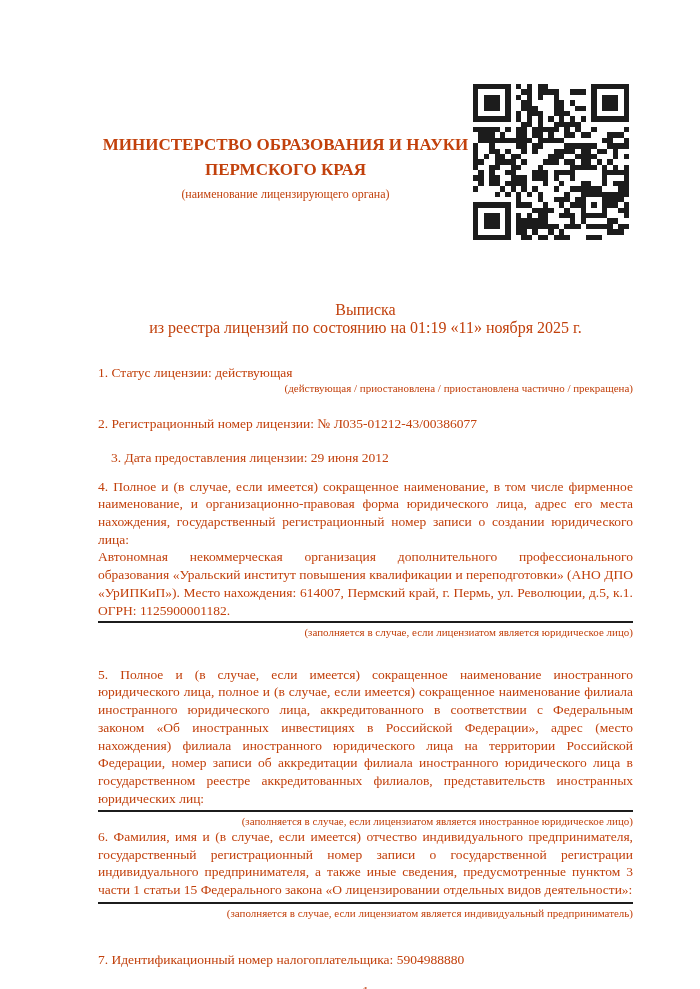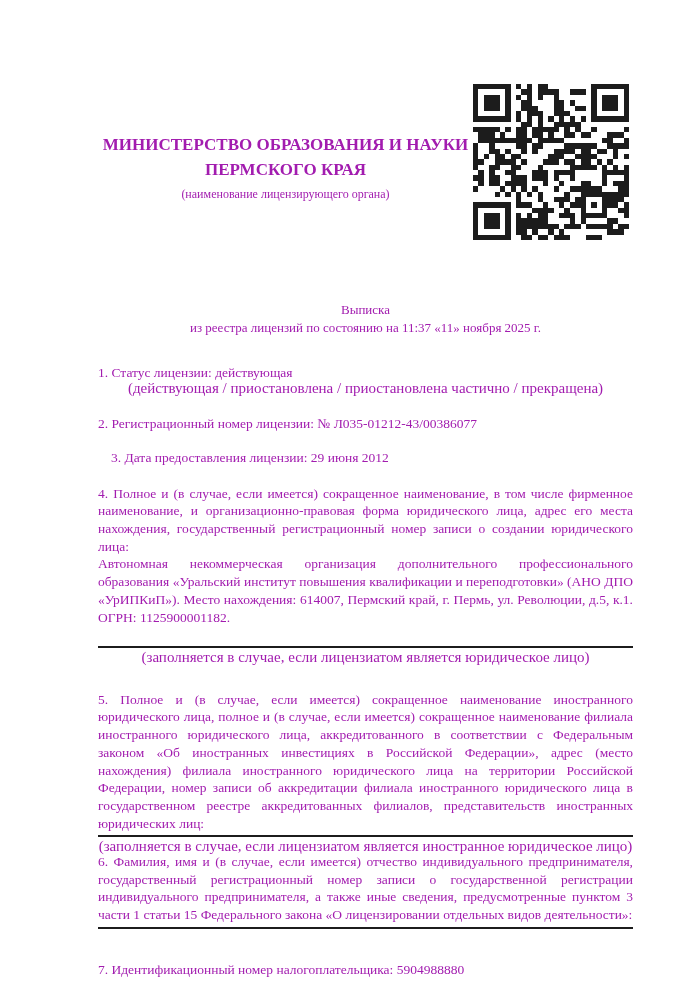--- a/index.html
+++ b/index.html
@@ -3,21 +3,21 @@
 <meta charset="utf-8">
 <style>
   * { box-sizing: border-box; }
   html, body { margin: 0; padding: 0; background: #ffffff; }
   .page {
     position: relative;
     width: 636px;
     height: 989px;
     margin: 0 auto;
     background: #ffffff;
-    color: #a21caf;
+    color: #c2410c;
     font-family: "Liberation Serif", "DejaVu Serif", serif;
     overflow: hidden;
   }
   .content {
     padding: 0 35px 0 66px;
     font-size: 13.5px;
     line-height: 17.7px;
   }
   
   .header-row {
@@ -44,38 +44,38 @@
     margin-left: auto;
     width: 156px;
     height: 156px;
     flex: 0 0 156px;
   }
   .qr-wrap svg { display: block; width: 156px; height: 156px; }
   
   .doc-title {
     margin-top: 61px;
     text-align: center;
-    font-size: 13px;
+    font-size: 16px;
     line-height: 18px;
   }
   
   .item { text-align: justify; }
   .item p { margin: 0; }
   .item-1 { margin-top: 27px; }
   .caption {
-    font-size: 15px;
+    font-size: 11px;
     line-height: 12.5px;
-    text-align: center;
+    text-align: right;
   }
   .item-2 { margin-top: 21px; }
   .item-3 { margin-top: 16px; margin-left: 13px; }
-  .item-4 { margin-top: 18px; }
+  .item-4 { margin-top: 11px; }
   .item-4 .value {
     border-bottom: 2px solid #1c1c1c;
-    padding-bottom: 20px;
+    padding-bottom: 2px;
   }
   .caption-after { margin-top: 3px; }
   .item-5 { margin-top: 27px; }
   .fill-rule {
     border: none;
     border-top: 2px solid #1c1c1c;
     margin: 3px 0 0 0;
     height: 0;
   }
   .item-6 { }
@@ -102,21 +102,21 @@
           <rect x="0" y="0" width="29" height="29" fill="#ffffff"></rect>
           <path d="M0 0h1v1h-1zM1 0h1v1h-1zM2 0h1v1h-1zM3 0h1v1h-1zM4 0h1v1h-1zM5 0h1v1h-1zM6 0h1v1h-1zM8 0h1v1h-1zM10 0h1v1h-1zM12 0h1v1h-1zM13 0h1v1h-1zM22 0h1v1h-1zM23 0h1v1h-1zM24 0h1v1h-1zM25 0h1v1h-1zM26 0h1v1h-1zM27 0h1v1h-1zM28 0h1v1h-1zM0 1h1v1h-1zM6 1h1v1h-1zM9 1h1v1h-1zM10 1h1v1h-1zM12 1h1v1h-1zM13 1h1v1h-1zM14 1h1v1h-1zM15 1h1v1h-1zM18 1h1v1h-1zM19 1h1v1h-1zM20 1h1v1h-1zM22 1h1v1h-1zM28 1h1v1h-1zM0 2h1v1h-1zM2 2h1v1h-1zM3 2h1v1h-1zM4 2h1v1h-1zM6 2h1v1h-1zM8 2h1v1h-1zM10 2h1v1h-1zM12 2h1v1h-1zM15 2h1v1h-1zM22 2h1v1h-1zM24 2h1v1h-1zM25 2h1v1h-1zM26 2h1v1h-1zM28 2h1v1h-1zM0 3h1v1h-1zM2 3h1v1h-1zM3 3h1v1h-1zM4 3h1v1h-1zM6 3h1v1h-1zM9 3h1v1h-1zM10 3h1v1h-1zM15 3h1v1h-1zM16 3h1v1h-1zM18 3h1v1h-1zM22 3h1v1h-1zM24 3h1v1h-1zM25 3h1v1h-1zM26 3h1v1h-1zM28 3h1v1h-1zM0 4h1v1h-1zM2 4h1v1h-1zM3 4h1v1h-1zM4 4h1v1h-1zM6 4h1v1h-1zM9 4h1v1h-1zM10 4h1v1h-1zM11 4h1v1h-1zM15 4h1v1h-1zM16 4h1v1h-1zM19 4h1v1h-1zM20 4h1v1h-1zM22 4h1v1h-1zM24 4h1v1h-1zM25 4h1v1h-1zM26 4h1v1h-1zM28 4h1v1h-1zM0 5h1v1h-1zM6 5h1v1h-1zM8 5h1v1h-1zM10 5h1v1h-1zM11 5h1v1h-1zM12 5h1v1h-1zM15 5h1v1h-1zM16 5h1v1h-1zM17 5h1v1h-1zM22 5h1v1h-1zM28 5h1v1h-1zM0 6h1v1h-1zM1 6h1v1h-1zM2 6h1v1h-1zM3 6h1v1h-1zM4 6h1v1h-1zM5 6h1v1h-1zM6 6h1v1h-1zM8 6h1v1h-1zM10 6h1v1h-1zM12 6h1v1h-1zM14 6h1v1h-1zM16 6h1v1h-1zM18 6h1v1h-1zM20 6h1v1h-1zM22 6h1v1h-1zM23 6h1v1h-1zM24 6h1v1h-1zM25 6h1v1h-1zM26 6h1v1h-1zM27 6h1v1h-1zM28 6h1v1h-1zM9 7h1v1h-1zM10 7h1v1h-1zM12 7h1v1h-1zM15 7h1v1h-1zM16 7h1v1h-1zM17 7h1v1h-1zM18 7h1v1h-1zM19 7h1v1h-1zM0 8h1v1h-1zM1 8h1v1h-1zM2 8h1v1h-1zM3 8h1v1h-1zM4 8h1v1h-1zM6 8h1v1h-1zM8 8h1v1h-1zM9 8h1v1h-1zM11 8h1v1h-1zM12 8h1v1h-1zM13 8h1v1h-1zM14 8h1v1h-1zM15 8h1v1h-1zM17 8h1v1h-1zM19 8h1v1h-1zM22 8h1v1h-1zM28 8h1v1h-1zM1 9h1v1h-1zM2 9h1v1h-1zM3 9h1v1h-1zM5 9h1v1h-1zM8 9h1v1h-1zM9 9h1v1h-1zM11 9h1v1h-1zM12 9h1v1h-1zM14 9h1v1h-1zM17 9h1v1h-1zM18 9h1v1h-1zM20 9h1v1h-1zM21 9h1v1h-1zM25 9h1v1h-1zM26 9h1v1h-1zM27 9h1v1h-1zM1 10h1v1h-1zM2 10h1v1h-1zM3 10h1v1h-1zM4 10h1v1h-1zM5 10h1v1h-1zM6 10h1v1h-1zM7 10h1v1h-1zM8 10h1v1h-1zM9 10h1v1h-1zM10 10h1v1h-1zM12 10h1v1h-1zM13 10h1v1h-1zM14 10h1v1h-1zM15 10h1v1h-1zM16 10h1v1h-1zM24 10h1v1h-1zM25 10h1v1h-1zM28 10h1v1h-1zM0 11h1v1h-1zM3 11h1v1h-1zM8 11h1v1h-1zM9 11h1v1h-1zM11 11h1v1h-1zM12 11h1v1h-1zM17 11h1v1h-1zM18 11h1v1h-1zM19 11h1v1h-1zM20 11h1v1h-1zM21 11h1v1h-1zM22 11h1v1h-1zM25 11h1v1h-1zM26 11h1v1h-1zM27 11h1v1h-1zM28 11h1v1h-1zM0 12h1v1h-1zM3 12h1v1h-1zM4 12h1v1h-1zM6 12h1v1h-1zM9 12h1v1h-1zM11 12h1v1h-1zM15 12h1v1h-1zM16 12h1v1h-1zM17 12h1v1h-1zM18 12h1v1h-1zM20 12h1v1h-1zM21 12h1v1h-1zM23 12h1v1h-1zM24 12h1v1h-1zM26 12h1v1h-1zM0 13h1v1h-1zM2 13h1v1h-1zM4 13h1v1h-1zM5 13h1v1h-1zM7 13h1v1h-1zM8 13h1v1h-1zM14 13h1v1h-1zM15 13h1v1h-1zM16 13h1v1h-1zM19 13h1v1h-1zM20 13h1v1h-1zM21 13h1v1h-1zM22 13h1v1h-1zM26 13h1v1h-1zM28 13h1v1h-1zM0 14h1v1h-1zM1 14h1v1h-1zM4 14h1v1h-1zM5 14h1v1h-1zM6 14h1v1h-1zM7 14h1v1h-1zM9 14h1v1h-1zM13 14h1v1h-1zM14 14h1v1h-1zM15 14h1v1h-1zM17 14h1v1h-1zM18 14h1v1h-1zM20 14h1v1h-1zM21 14h1v1h-1zM23 14h1v1h-1zM25 14h1v1h-1zM0 15h1v1h-1zM3 15h1v1h-1zM4 15h1v1h-1zM7 15h1v1h-1zM8 15h1v1h-1zM12 15h1v1h-1zM18 15h1v1h-1zM19 15h1v1h-1zM20 15h1v1h-1zM21 15h1v1h-1zM22 15h1v1h-1zM24 15h1v1h-1zM26 15h1v1h-1zM28 15h1v1h-1zM1 16h1v1h-1zM3 16h1v1h-1zM6 16h1v1h-1zM7 16h1v1h-1zM11 16h1v1h-1zM12 16h1v1h-1zM13 16h1v1h-1zM15 16h1v1h-1zM16 16h1v1h-1zM17 16h1v1h-1zM18 16h1v1h-1zM24 16h1v1h-1zM25 16h1v1h-1zM26 16h1v1h-1zM27 16h1v1h-1zM28 16h1v1h-1zM0 17h1v1h-1zM1 17h1v1h-1zM3 17h1v1h-1zM4 17h1v1h-1zM7 17h1v1h-1zM8 17h1v1h-1zM9 17h1v1h-1zM11 17h1v1h-1zM12 17h1v1h-1zM13 17h1v1h-1zM15 17h1v1h-1zM18 17h1v1h-1zM24 17h1v1h-1zM28 17h1v1h-1zM1 18h1v1h-1zM3 18h1v1h-1zM4 18h1v1h-1zM6 18h1v1h-1zM7 18h1v1h-1zM8 18h1v1h-1zM9 18h1v1h-1zM13 18h1v1h-1zM16 18h1v1h-1zM20 18h1v1h-1zM21 18h1v1h-1zM24 18h1v1h-1zM26 18h1v1h-1zM27 18h1v1h-1zM28 18h1v1h-1zM0 19h1v1h-1zM5 19h1v1h-1zM7 19h1v1h-1zM9 19h1v1h-1zM11 19h1v1h-1zM15 19h1v1h-1zM18 19h1v1h-1zM19 19h1v1h-1zM20 19h1v1h-1zM21 19h1v1h-1zM22 19h1v1h-1zM23 19h1v1h-1zM27 19h1v1h-1zM28 19h1v1h-1zM4 20h1v1h-1zM6 20h1v1h-1zM8 20h1v1h-1zM10 20h1v1h-1zM12 20h1v1h-1zM17 20h1v1h-1zM20 20h1v1h-1zM21 20h1v1h-1zM22 20h1v1h-1zM23 20h1v1h-1zM24 20h1v1h-1zM25 20h1v1h-1zM26 20h1v1h-1zM27 20h1v1h-1zM28 20h1v1h-1zM8 21h1v1h-1zM12 21h1v1h-1zM15 21h1v1h-1zM16 21h1v1h-1zM17 21h1v1h-1zM19 21h1v1h-1zM20 21h1v1h-1zM24 21h1v1h-1zM25 21h1v1h-1zM26 21h1v1h-1zM27 21h1v1h-1zM0 22h1v1h-1zM1 22h1v1h-1zM2 22h1v1h-1zM3 22h1v1h-1zM4 22h1v1h-1zM5 22h1v1h-1zM6 22h1v1h-1zM8 22h1v1h-1zM9 22h1v1h-1zM10 22h1v1h-1zM13 22h1v1h-1zM16 22h1v1h-1zM18 22h1v1h-1zM19 22h1v1h-1zM20 22h1v1h-1zM22 22h1v1h-1zM24 22h1v1h-1zM25 22h1v1h-1zM26 22h1v1h-1zM28 22h1v1h-1zM0 23h1v1h-1zM6 23h1v1h-1zM11 23h1v1h-1zM12 23h1v1h-1zM13 23h1v1h-1zM14 23h1v1h-1zM17 23h1v1h-1zM20 23h1v1h-1zM24 23h1v1h-1zM27 23h1v1h-1zM28 23h1v1h-1zM0 24h1v1h-1zM2 24h1v1h-1zM3 24h1v1h-1zM4 24h1v1h-1zM6 24h1v1h-1zM8 24h1v1h-1zM10 24h1v1h-1zM12 24h1v1h-1zM13 24h1v1h-1zM16 24h1v1h-1zM17 24h1v1h-1zM18 24h1v1h-1zM20 24h1v1h-1zM21 24h1v1h-1zM22 24h1v1h-1zM23 24h1v1h-1zM24 24h1v1h-1zM28 24h1v1h-1zM0 25h1v1h-1zM2 25h1v1h-1zM3 25h1v1h-1zM4 25h1v1h-1zM6 25h1v1h-1zM8 25h1v1h-1zM9 25h1v1h-1zM10 25h1v1h-1zM11 25h1v1h-1zM12 25h1v1h-1zM13 25h1v1h-1zM18 25h1v1h-1zM20 25h1v1h-1zM25 25h1v1h-1zM26 25h1v1h-1zM0 26h1v1h-1zM2 26h1v1h-1zM3 26h1v1h-1zM4 26h1v1h-1zM6 26h1v1h-1zM8 26h1v1h-1zM9 26h1v1h-1zM10 26h1v1h-1zM11 26h1v1h-1zM12 26h1v1h-1zM13 26h1v1h-1zM14 26h1v1h-1zM15 26h1v1h-1zM17 26h1v1h-1zM18 26h1v1h-1zM19 26h1v1h-1zM21 26h1v1h-1zM22 26h1v1h-1zM23 26h1v1h-1zM24 26h1v1h-1zM25 26h1v1h-1zM27 26h1v1h-1zM28 26h1v1h-1zM0 27h1v1h-1zM6 27h1v1h-1zM8 27h1v1h-1zM9 27h1v1h-1zM11 27h1v1h-1zM14 27h1v1h-1zM16 27h1v1h-1zM25 27h1v1h-1zM26 27h1v1h-1zM27 27h1v1h-1zM0 28h1v1h-1zM1 28h1v1h-1zM2 28h1v1h-1zM3 28h1v1h-1zM4 28h1v1h-1zM5 28h1v1h-1zM6 28h1v1h-1zM9 28h1v1h-1zM10 28h1v1h-1zM12 28h1v1h-1zM13 28h1v1h-1zM15 28h1v1h-1zM16 28h1v1h-1zM17 28h1v1h-1zM21 28h1v1h-1zM22 28h1v1h-1zM23 28h1v1h-1z" fill="#1c1c1c"></path>
         </svg>
     </div>
   </div>
 
   <div class="content">
 
     <div class="doc-title">
       <div>Выписка</div>
-      <div>из реестра лицензий по состоянию на 11:37 «11» ноября 2025 г.</div>
+      <div>из реестра лицензий по состоянию на 01:19 «11» ноября 2025 г.</div>
     </div>
 
     <div class="item item-1">
       <p>1. Статус лицензии: действующая</p>
     </div>
     <div class="caption">(действующая / приостановлена / приостановлена частично / прекращена)</div>
 
     <div class="item item-2">
       <p>2. Регистрационный номер лицензии: № Л035-01212-43/00386077</p>
     </div>
@@ -134,20 +134,21 @@
     <div class="item item-5">
       <p class="label">5. Полное и (в случае, если имеется) сокращенное наименование иностранного юридического лица, полное и (в случае, если имеется) сокращенное наименование филиала иностранного юридического лица, аккредитованного в соответствии с Федеральным законом «Об иностранных инвестициях в Российской Федерации», адрес (место нахождения) филиала иностранного юридического лица на территории Российской Федерации, номер записи об аккредитации филиала иностранного юридического лица в государственном реестре аккредитованных филиалов, представительств иностранных юридических лиц:</p>
     </div>
     <div class="fill-rule"></div>
     <div class="caption caption-after">(заполняется в случае, если лицензиатом является иностранное юридическое лицо)</div>
 
     <div class="item item-6">
       <p class="label">6. Фамилия, имя и (в случае, если имеется) отчество индивидуального предпринимателя, государственный регистрационный номер записи о государственной регистрации индивидуального предпринимателя, а также иные сведения, предусмотренные пунктом 3 части 1 статьи 15 Федерального закона «О лицензировании отдельных видов деятельности»:</p>
     </div>
     <div class="fill-rule"></div>
+    <div class="caption caption-after">(заполняется в случае, если лицензиатом является индивидуальный предприниматель)</div>
 
     <div class="item item-7">
       <p>7. Идентификационный номер налогоплательщика: 5904988880</p>
     </div>
 
     <div class="page-number">1</div>
 
   </div>
 </div>
 

